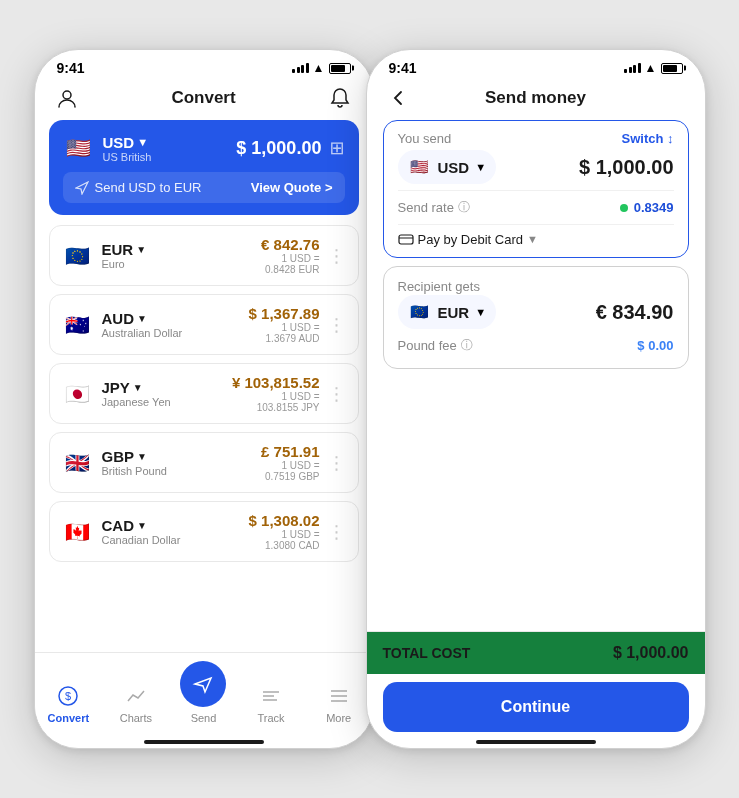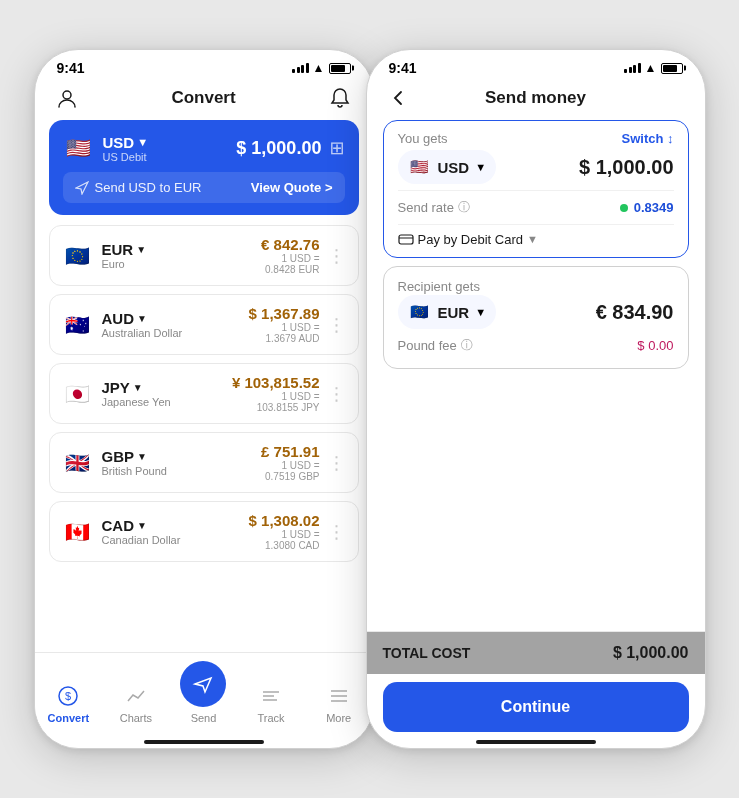--- a/index.html
+++ b/index.html
@@ -295,30 +295,30 @@
       justify-content: space-between;
       align-items: center;
     }
     .send-fee-row {
       display: flex;
       justify-content: space-between;
       align-items: center;
       padding: 8px 0 4px;
     }
     .fee-label { font-size: 13px; color: #888; display: flex; align-items: center; gap: 4px; }
-    .fee-value { font-size: 13px; color: #be185d; font-weight: 400; }
+    .fee-value { font-size: 13px; color: #3b82f6; font-weight: 700; }
     .spacer { flex: 1; }
     .total-cost-row {
       display: flex;
       justify-content: space-between;
       align-items: center;
       padding: 12px 16px;
       border-top: 1px solid #e8e8e8;
       margin: 0 -16px;
-      background: #a3a3a3;
+      background: #15803d;
     }
     .total-label { font-size: 14px; font-weight: 700; color: #1a1a1a; }
     .total-value { font-size: 16px; font-weight: 700; color: #1a1a1a; }
     .continue-btn {
       background: #2457e8;
       color: #fff;
       border: none;
       border-radius: 14px;
       padding: 16px;
       font-size: 16px;
@@ -374,21 +374,21 @@
 
       <div class="main-currency-card">
         <div class="currency-row">
           <div class="currency-left">
             <div class="flag-circle">🇺🇸</div>
             <div class="currency-code-name">
               <span class="currency-code white">
                 <span>USD</span>
                 <span style="font-size:11px;">▼</span>
               </span>
-              <span class="currency-name">US Debit</span>
+              <span class="currency-name">US British</span>
             </div>
           </div>
           <div style="display:flex;align-items:center;gap:8px;">
             <span class="currency-amount white">$ 1,000.00</span>
             <span class="calc-icon">⊞</span>
           </div>
         </div>
         <div class="send-quote-row">
           <span class="send-label">
             <svg width="14" height="14" viewBox="0 0 14 14" fill="none" style="opacity:0.8">
@@ -564,21 +564,21 @@
         </svg>
       </div>
       <span class="header-title">Send money</span>
       <div class="header-icon" style="opacity:0;">×</div>
     </div>
 
     <div class="send-content">
 
       <div class="send-card">
         <div class="send-card-header">
-          <span class="section-label" style="margin:0;">You gets</span>
+          <span class="section-label" style="margin:0;">You send</span>
           <span class="switch-btn">Switch ↕</span>
         </div>
         <div class="send-currency-row">
           <div class="currency-selector">
             <div class="flag-circle" style="width:24px;height:24px;font-size:15px;">🇺🇸</div>
             <span class="currency-selector-code">USD</span>
             <span class="chevron">▼</span>
           </div>
           <span class="send-amount">$ 1,000.00</span>
         </div>

